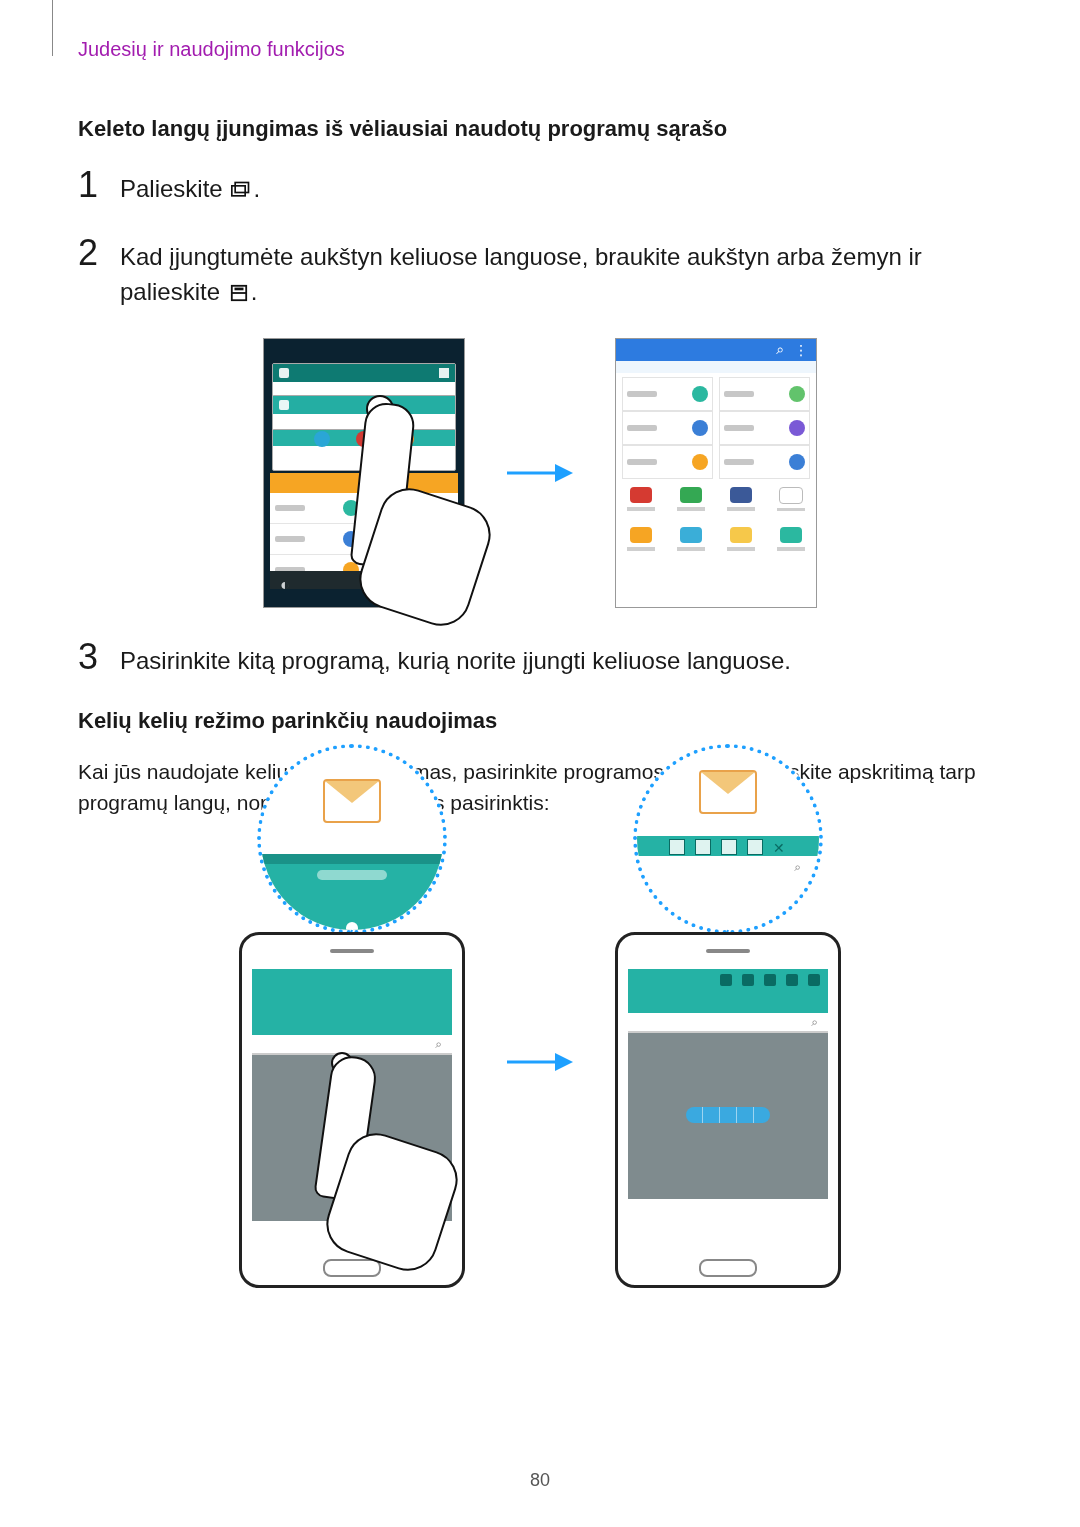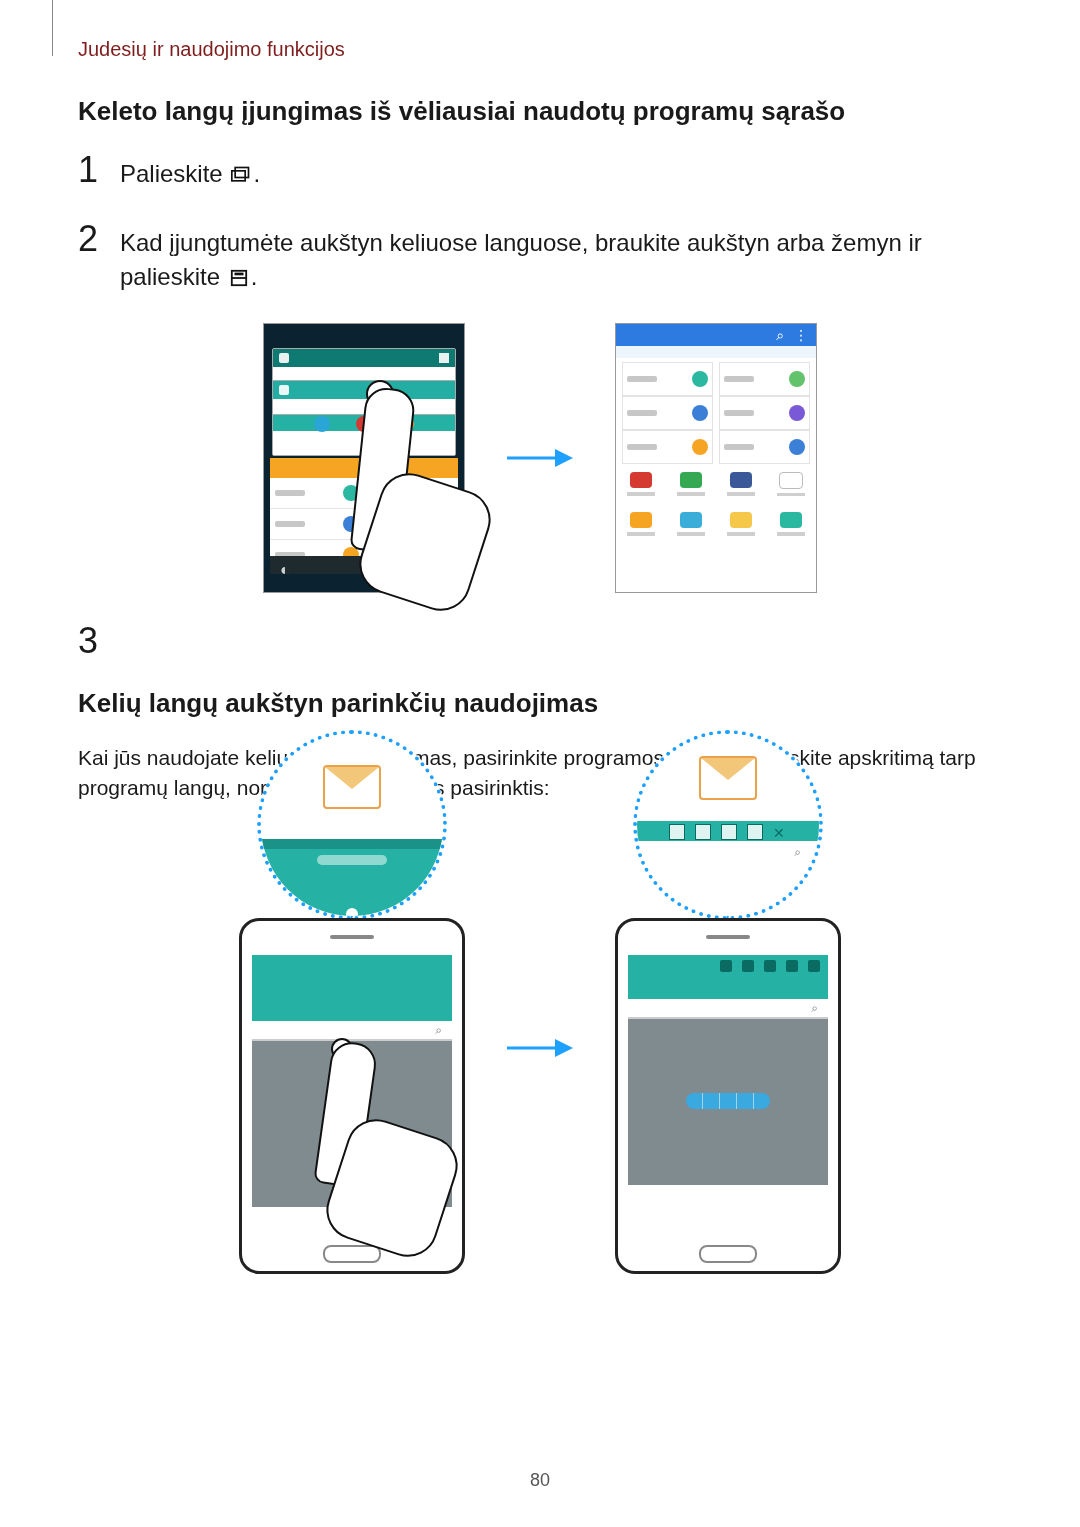--- a/index.html
+++ b/index.html
@@ -22,25 +22,25 @@
   .left-rule {
     position: absolute;
     left: 52px;
     top: 0;
     width: 1px;
     height: 56px;
     background: #888;
   }
   .section-label {
     font-size: 20px;
-    color: #7f1d1d;
-    margin-bottom: 34px;
+    color: #a21caf;
+    margin-bottom: 54px;
   }
   .h2 {
-    font-size: 26px;
+    font-size: 22px;
     font-weight: 700;
     margin: 0 0 22px 0;
     line-height: 1.3;
   }
   .steps {
     list-style: none;
     padding: 0;
     margin: 0;
   }
   .step {
@@ -373,24 +373,25 @@
               <div class="t"></div>
             </div>
         </div>
       </div>
     </div>
   </div>
 
   <ol class="steps">
     <li class="step">
       <span class="num">3</span>
+      <span class="text">Pasirinkite kitą programą, kurią norite įjungti keliuose languose.</span>
     </li>
   </ol>
 
-  <h2 class="h2">Kelių langų aukštyn parinkčių naudojimas</h2>
+  <h2 class="h2">Kelių kelių režimo parinkčių naudojimas</h2>
   <p class="para">Kai jūs naudojate kelių langų programas, pasirinkite programos langą ir palieskite apskritimą tarp programų langų, norėdami pasiekti šias pasirinktis:</p>
 
   <div class="figure-row">
     <div class="devwrap">
       <div class="callout">
         <div class="cin">
           <div class="ct">
               <div class="env"></div>
             </div>
           <div class="cb">

